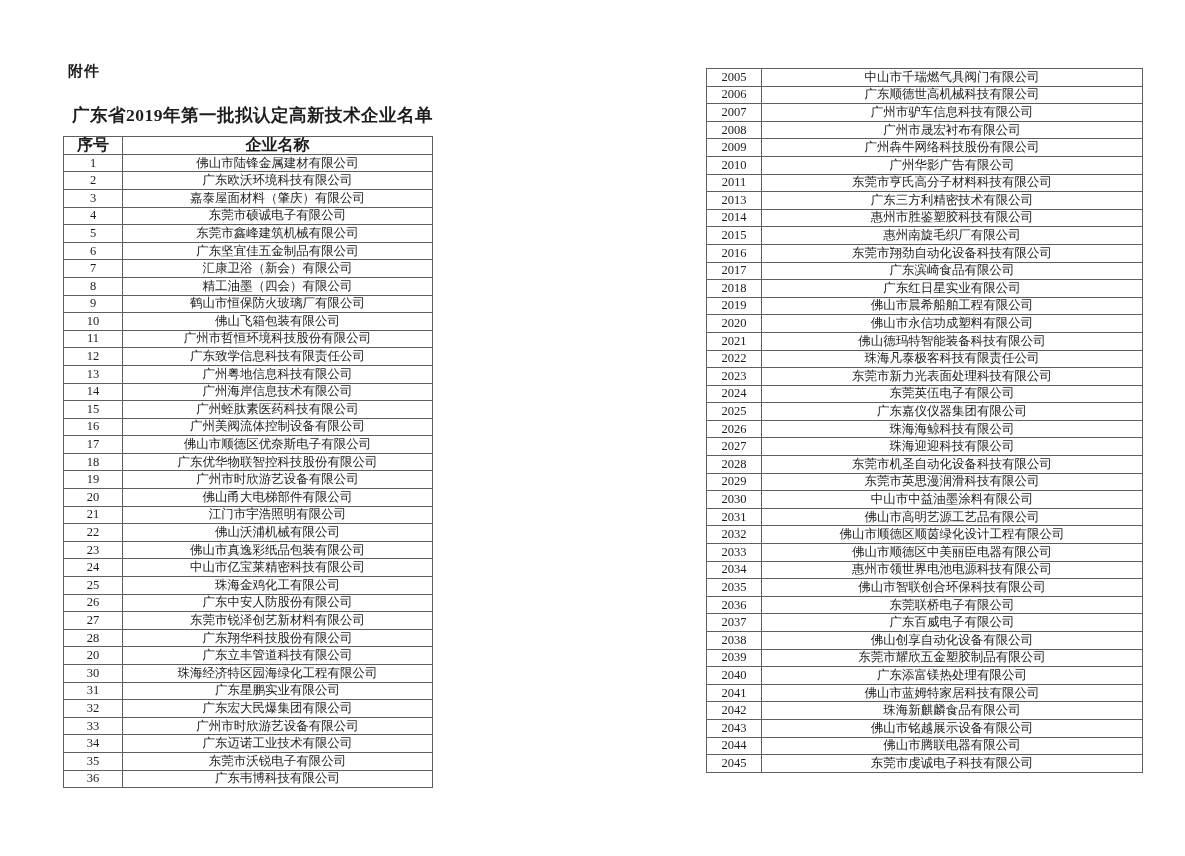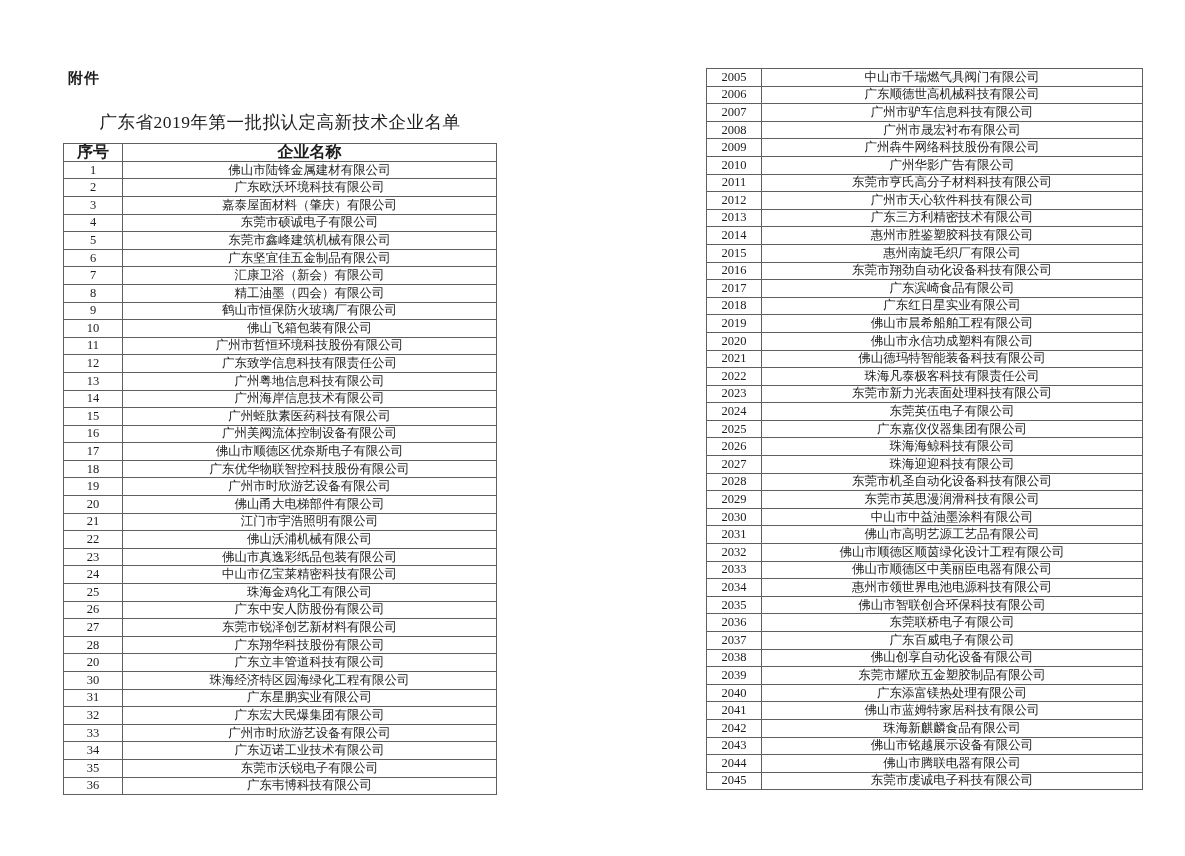--- a/index.html
+++ b/index.html
@@ -2,27 +2,27 @@
 <html><head>
 <meta charset="utf-8">
 <style>
   html,body{margin:0;padding:0;}
   body{
     width:1185px;height:856px;position:relative;overflow:hidden;
     background:#ffffff;color:#1c1c1c;
     font-family:"Liberation Serif","DejaVu Serif",serif;
   }
   .page{position:absolute;inset:0;}
-  .col-left{position:absolute;left:63px;top:62px;width:434px;}
+  .col-left{position:absolute;left:63px;top:55px;width:370px;}
   .col-right{position:absolute;left:678px;top:68px;width:437px;padding-left:28px;}
   .attachment{
     font-weight:bold;font-size:15px;margin:7px 0 0 5px;letter-spacing:1px;
   }
   .doc-title{
-    font-size:17.5px;font-weight:normal;text-align:center;
+    font-size:17.5px;font-weight:bold;text-align:right;
     margin:22px 0 9px 0;letter-spacing:0.5px;white-space:nowrap;
   }
   table{border-collapse:collapse;width:100%;table-layout:fixed;}
   th,td{
     border:1px solid #5f5f5f;
     height:16.6px;padding:0 2px;
     text-align:center;vertical-align:middle;
     font-size:12.5px;line-height:1.05;
     white-space:nowrap;overflow:hidden;
   }
@@ -222,24 +222,20 @@
           </tr>
           <tr>
             <td class="col-no">2010</td>
             <td class="col-name">广州华影广告有限公司</td>
           </tr>
           <tr>
             <td class="col-no">2011</td>
             <td class="col-name">东莞市亨氏高分子材料科技有限公司</td>
           </tr>
           <tr>
-            <td class="col-no">2012</td>
-            <td class="col-name">广州市天心软件科技有限公司</td>
-          </tr>
-          <tr>
             <td class="col-no">2013</td>
             <td class="col-name">广东三方利精密技术有限公司</td>
           </tr>
           <tr>
             <td class="col-no">2014</td>
             <td class="col-name">惠州市胜鉴塑胶科技有限公司</td>
           </tr>
           <tr>
             <td class="col-no">2015</td>
             <td class="col-name">惠州南旋毛织厂有限公司</td>

